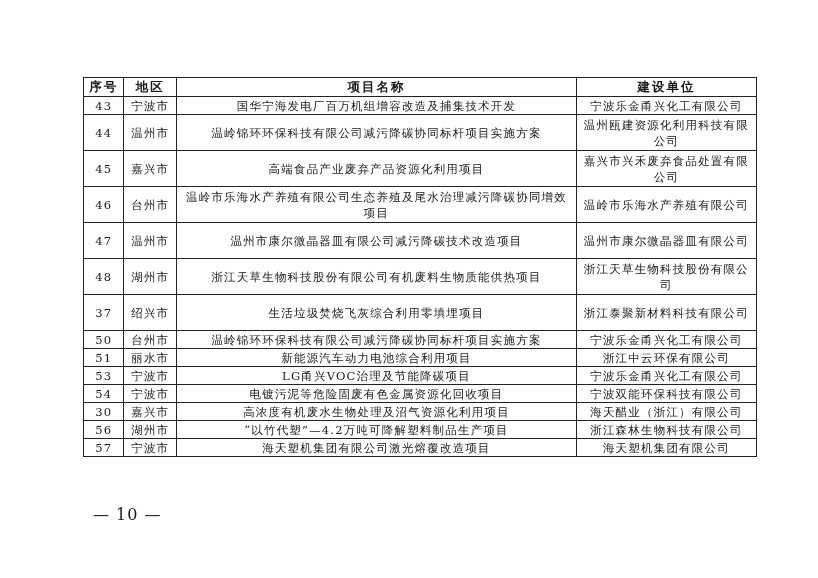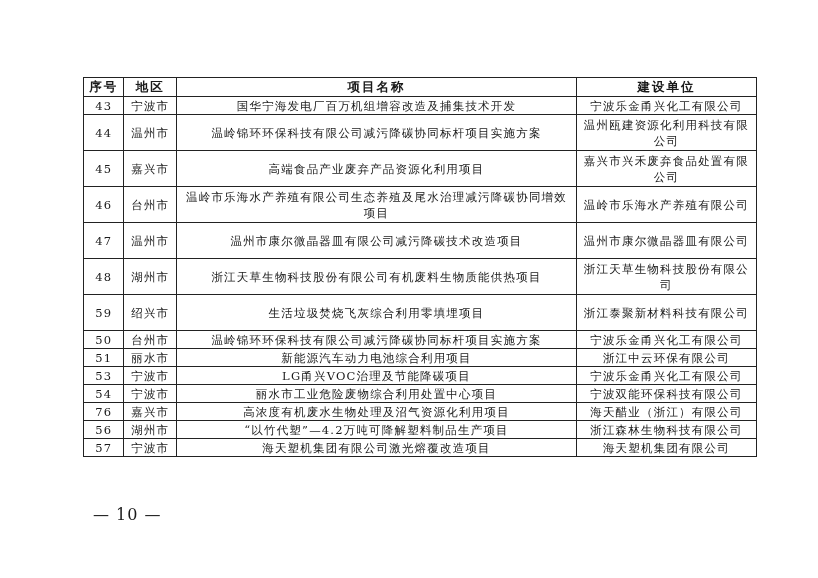--- a/index.html
+++ b/index.html
@@ -67,21 +67,21 @@
           <td>温州市康尔微晶器皿有限公司减污降碳技术改造项目</td>
           <td>温州市康尔微晶器皿有限公司</td>
         </tr>
         <tr class="tall">
           <td class="num">48</td>
           <td>湖州市</td>
           <td>浙江天草生物科技股份有限公司有机废料生物质能供热项目</td>
           <td>浙江天草生物科技股份有限公司</td>
         </tr>
         <tr class="tall">
-          <td class="num">59</td>
+          <td class="num">37</td>
           <td>绍兴市</td>
           <td>生活垃圾焚烧飞灰综合利用零填埋项目</td>
           <td>浙江泰聚新材料科技有限公司</td>
         </tr>
         <tr class="short">
           <td class="num">50</td>
           <td>台州市</td>
           <td>温岭锦环环保科技有限公司减污降碳协同标杆项目实施方案</td>
           <td>宁波乐金甬兴化工有限公司</td>
         </tr>
@@ -93,25 +93,25 @@
         </tr>
         <tr class="short">
           <td class="num">53</td>
           <td>宁波市</td>
           <td>LG甬兴VOC治理及节能降碳项目</td>
           <td>宁波乐金甬兴化工有限公司</td>
         </tr>
         <tr class="short">
           <td class="num">54</td>
           <td>宁波市</td>
-          <td>丽水市工业危险废物综合利用处置中心项目</td>
+          <td>电镀污泥等危险固废有色金属资源化回收项目</td>
           <td>宁波双能环保科技有限公司</td>
         </tr>
         <tr class="short">
-          <td class="num">76</td>
+          <td class="num">30</td>
           <td>嘉兴市</td>
           <td>高浓度有机废水生物处理及沼气资源化利用项目</td>
           <td>海天醋业（浙江）有限公司</td>
         </tr>
         <tr class="short">
           <td class="num">56</td>
           <td>湖州市</td>
           <td>“以竹代塑”—4.2万吨可降解塑料制品生产项目</td>
           <td>浙江森林生物科技有限公司</td>
         </tr>

